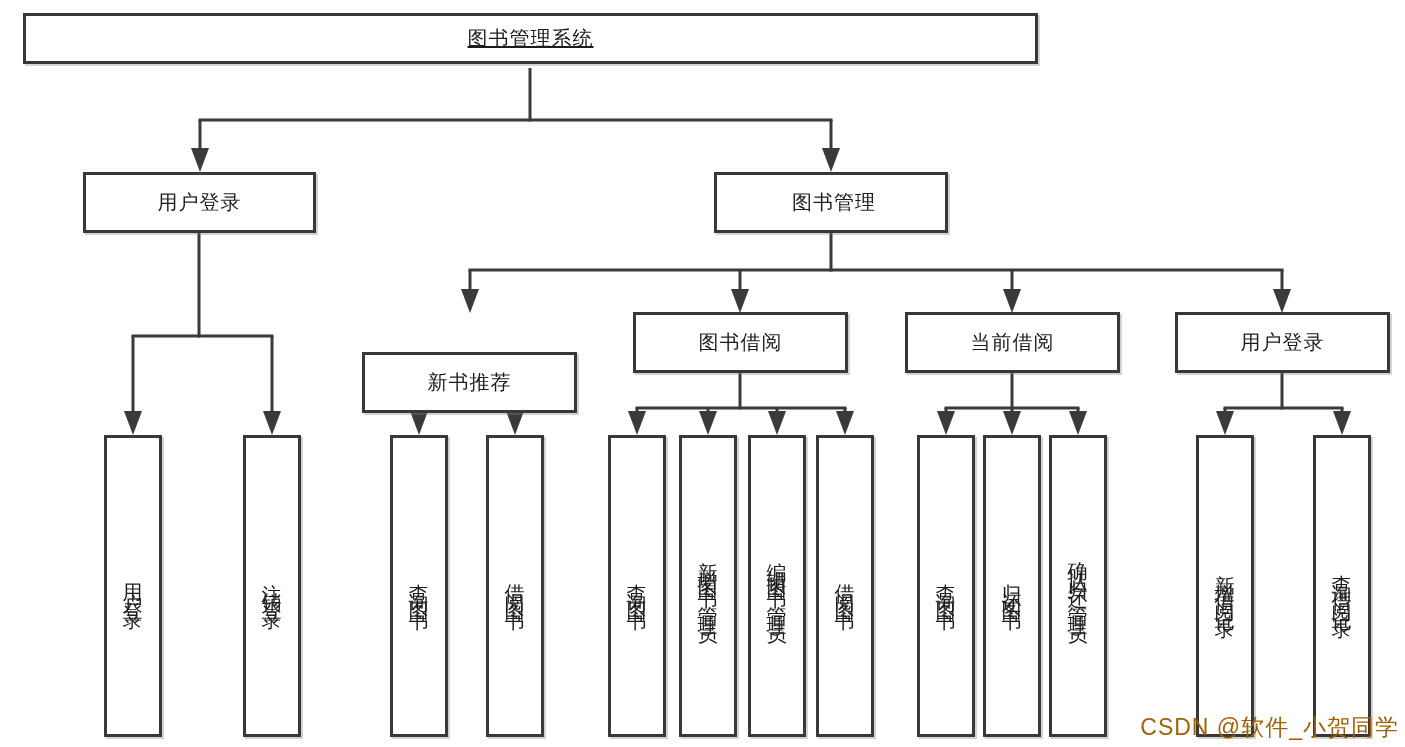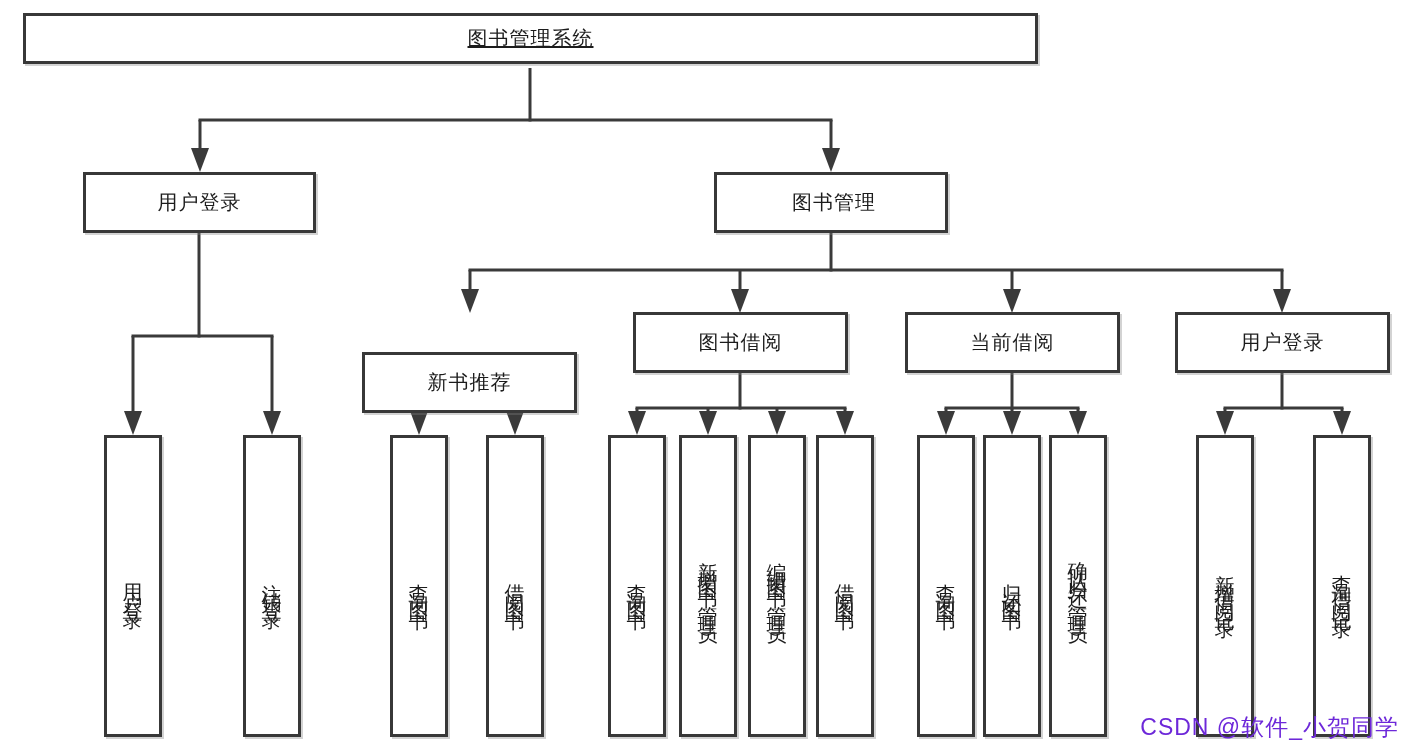--- a/index.html
+++ b/index.html
@@ -49,21 +49,21 @@
     text-orientation: mixed;
     font-size: 20px;
     line-height: 1;
     letter-spacing: 9px;
   }
   #watermark {
     position: absolute;
     right: 6px;
     bottom: 4px;
     font-size: 23px;
-    color: #6d28d9;
+    color: #a16207;
     letter-spacing: 1px;
     white-space: nowrap;
     margin-top: 9px;
   }
 </style>
 </head>
 <body>
 
 <div id="canvas">
 

